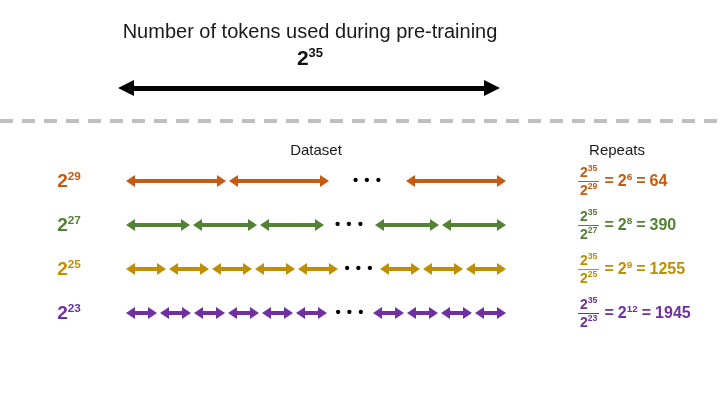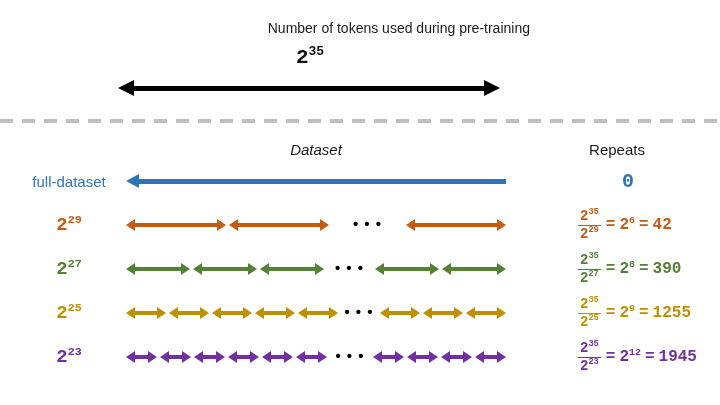--- a/index.html
+++ b/index.html
@@ -1,36 +1,36 @@
 <!DOCTYPE html>
 <html><head>
 <meta charset="utf-8">
 <style>
   html,body{margin:0;padding:0;}
   body{
     width:720px;height:405px;position:relative;overflow:hidden;
     background:#ffffff;font-family:"Liberation Sans",sans-serif;color:#1a1a1a;
   }
-  .math{font-family:Liberation Mono, monospace;font-weight:700;}
+  .math{font-family:Liberation Sans, sans-serif;font-weight:700;}
   sup{font-size:0.62em;line-height:0;vertical-align:super;font-weight:700;}
 
   
-  .top-title{position:absolute;top:20px;left:90px;width:440px;text-align:right;font-size:14px;}
+  .top-title{position:absolute;top:20px;left:90px;width:440px;text-align:center;font-size:20px;}
   .top-tokens{position:absolute;top:46px;left:90px;width:440px;text-align:center;font-size:21px;color:#111;}
   .top-arrow{position:absolute;top:80px;left:118px;width:382px;--c:#000;}
 
   
   .divider{
     position:absolute;top:119px;left:0;width:720px;height:4px;
     background:repeating-linear-gradient(to right,#BFBFBF 0,#BFBFBF 13px,transparent 13px,transparent 22px);
   }
 
   
   .hdr{position:absolute;top:141px;font-size:15px;text-align:center;color:#1a1a1a;}
-  .hdr.dataset{left:126px;width:380px;font-style:italic;}
+  .hdr.dataset{left:126px;width:380px;}
   .hdr.repeats{left:542px;width:150px;}
 
   
   .rows{position:absolute;top:159px;left:0;width:720px;}
   .row{height:44px;display:flex;align-items:center;}
   .row-label{width:110px;margin-left:14px;text-align:center;font-size:19px;}
   .row-label.sans-label{font-family:"Liberation Sans",sans-serif;font-weight:400;font-size:15px;}
   .row-arrows{width:380px;margin-left:2px;display:flex;align-items:center;justify-content:space-between;}
   .seg-group{display:flex;gap:3px;}
   .dots{color:#000;font-weight:700;font-size:15px;letter-spacing:1px;line-height:1;transform:translateY(-2px);}
@@ -69,30 +69,20 @@
     <span class="shaft"></span>
     <span class="hr"></span>
   </div>
 
   <div class="divider"></div>
 
   <div class="hdr dataset">Dataset</div>
   <div class="hdr repeats">Repeats</div>
 
   <div class="rows">
-    <div class="row">
-      <div class="row-label sans-label" style="color: rgb(46, 117, 182);">full-dataset</div>
-      <div class="row-arrows" style="--c: #2E75B6;">
-        <div class="arrow md fullw">
-          <span class="hl"></span>
-          <span class="shaft"></span>
-        </div>
-      </div>
-      <div class="row-repeats zero-cell math" style="color: rgb(46, 117, 182);">0</div>
-    </div>
 
   <div class="row">
         <div class="row-label math" style="color: rgb(197, 90, 17);"><span class="pow"><span>2</span><sup>29</sup></span></div>
         <div class="row-arrows" style="--c: #C55A11;">
           <div class="seg-group">
             <div class="arrow sm" style="width: 100px;">
               <span class="hl"></span>
               <span class="shaft"></span>
               <span class="hr"></span>
             </div>
@@ -113,21 +103,21 @@
         </div>
         <div class="row-repeats math" style="color: rgb(197, 90, 17);">
           <span class="frac">
             <span class="fnum"><span class="pow"><span>2</span><sup>35</sup></span></span>
             <span class="fden"><span class="pow"><span>2</span><sup>29</sup></span></span>
           </span>
           <span class="eq">
             <span>=</span>
             <span class="pow"><span>2</span><sup>6</sup></span>
             <span>=</span>
-            <span>42</span>
+            <span>64</span>
           </span>
         </div>
       </div>
       <div class="row">
         <div class="row-label math" style="color: rgb(83, 129, 53);"><span class="pow"><span>2</span><sup>27</sup></span></div>
         <div class="row-arrows" style="--c: #538135;">
           <div class="seg-group">
             <div class="arrow sm" style="width: 64px;">
               <span class="hl"></span>
               <span class="shaft"></span>

